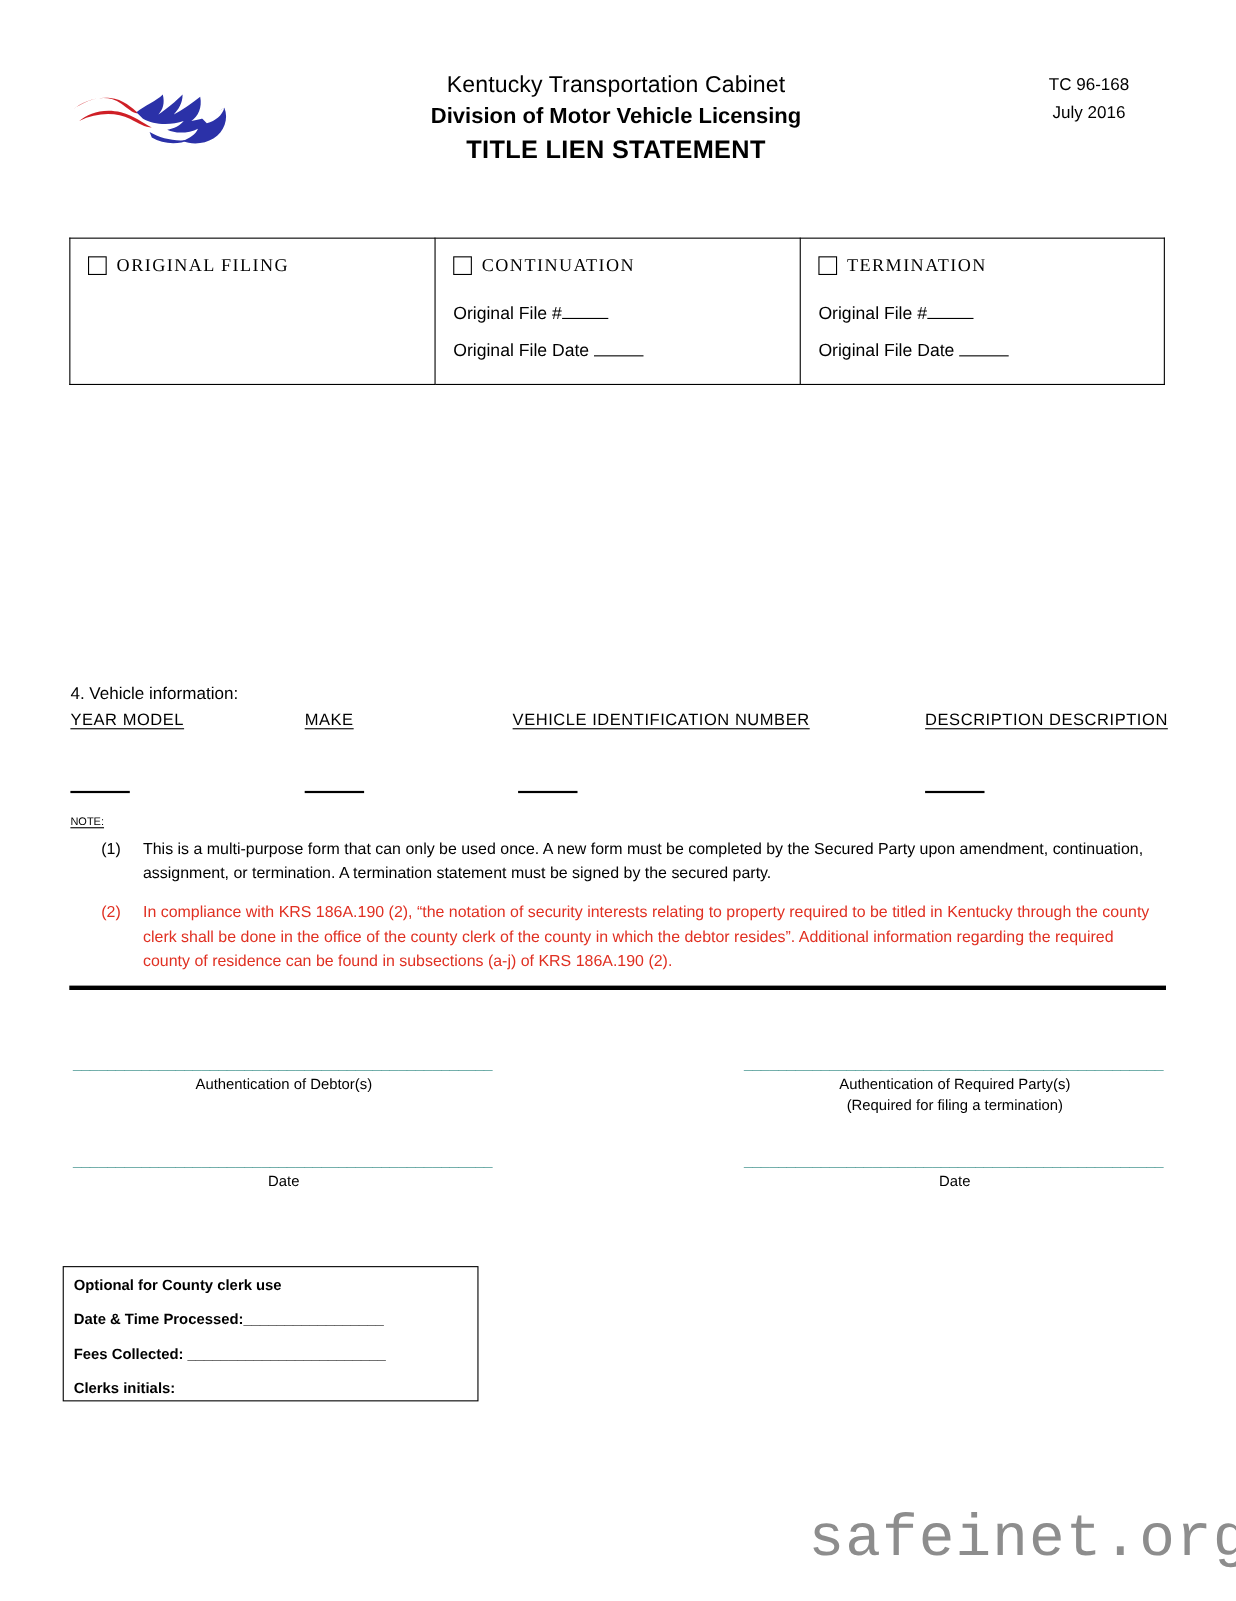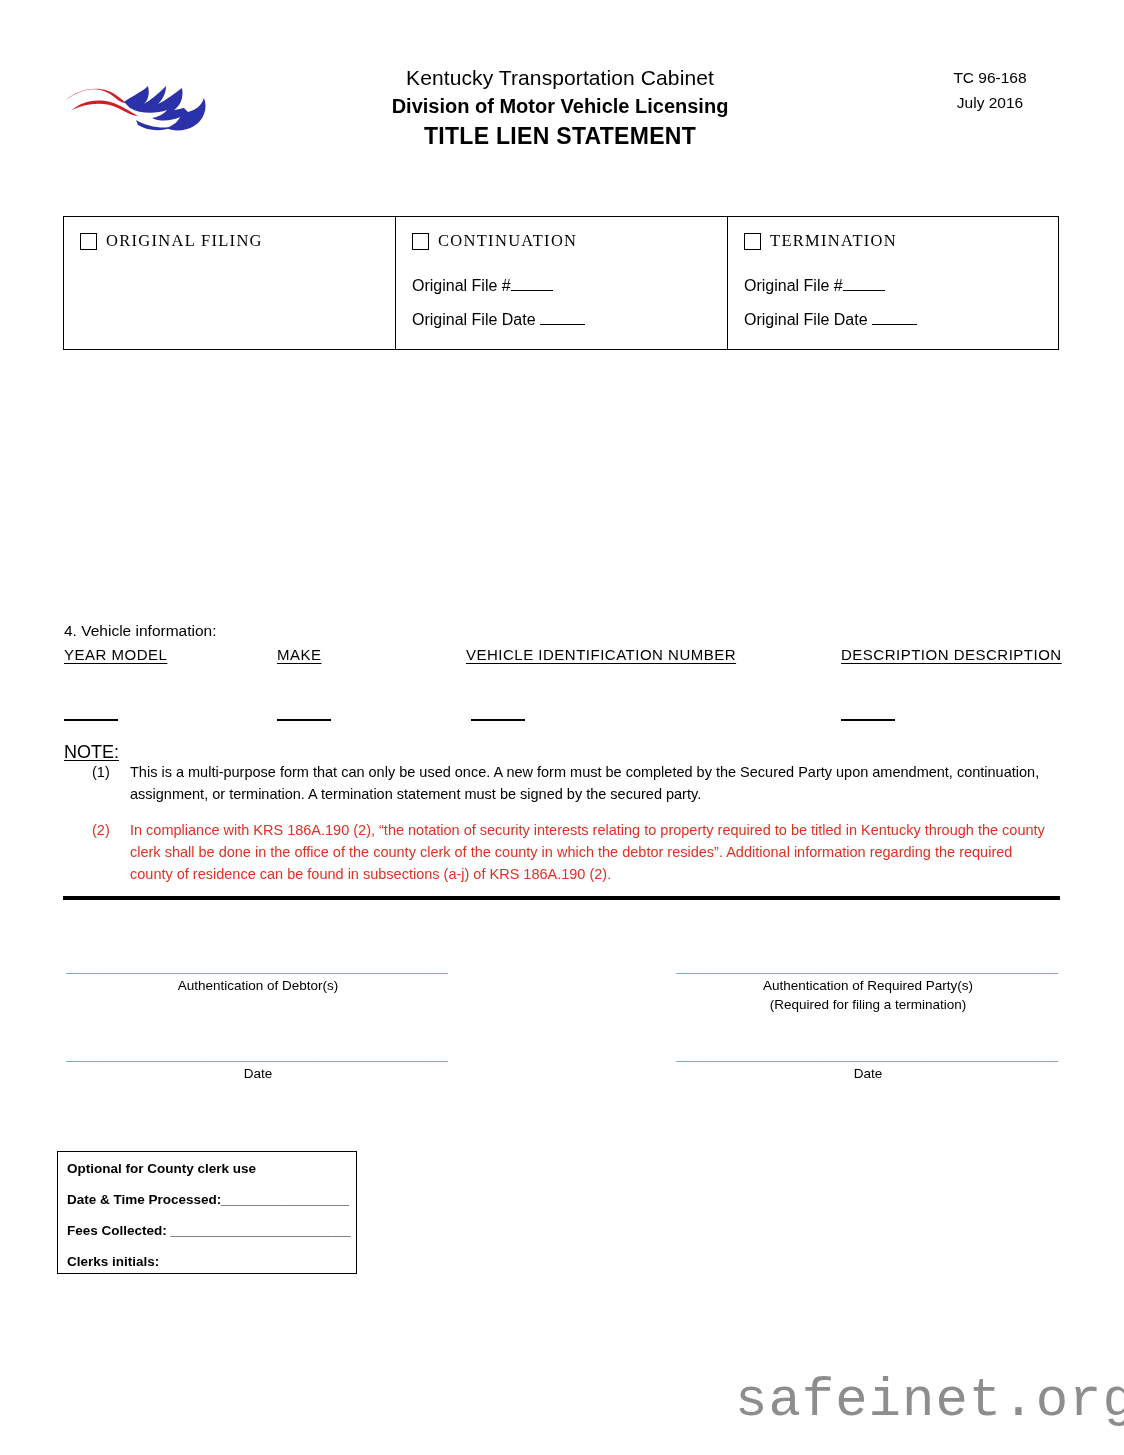--- a/index.html
+++ b/index.html
@@ -152,21 +152,21 @@
   .vb-1 { left: 64px;  width: 54px; }
   .vb-2 { left: 277px; width: 54px; }
   .vb-3 { left: 471px; width: 54px; }
   .vb-4 { left: 841px; width: 54px; }
 
   
   .note-head {
     position: absolute;
     left: 64px;
     top: 742px;
-    font-size: 18px;
+    font-size: 10px;
     text-decoration: underline;
     text-underline-offset: 2px;
   }
   .note-item {
     position: absolute;
     display: flex;
     gap: 10px;
     font-size: 14.5px;
     line-height: 22px;
   }
@@ -204,21 +204,21 @@
   .sig-debtor  { left: 62px;  top: 958px; width: 392px; }
   .sig-secured { left: 672px; top: 958px; width: 392px; }
   .sig-date-l  { left: 62px;  top: 1046px; width: 392px; }
   .sig-date-r  { left: 672px; top: 1046px; width: 392px; }
 
   
   .clerk-box {
     position: absolute;
     left: 57px;
     top: 1151px;
-    width: 300px;
+    width: 378px;
     height: 123px;
     border: 1.6px solid #000;
     box-sizing: border-box;
     padding: 9px 0 0 9px;
     font-size: 13.5px;
     font-weight: bold;
   }
   .clerk-line { margin-bottom: 16px; }
   .clerk-line:last-child { margin-bottom: 0; }
 

